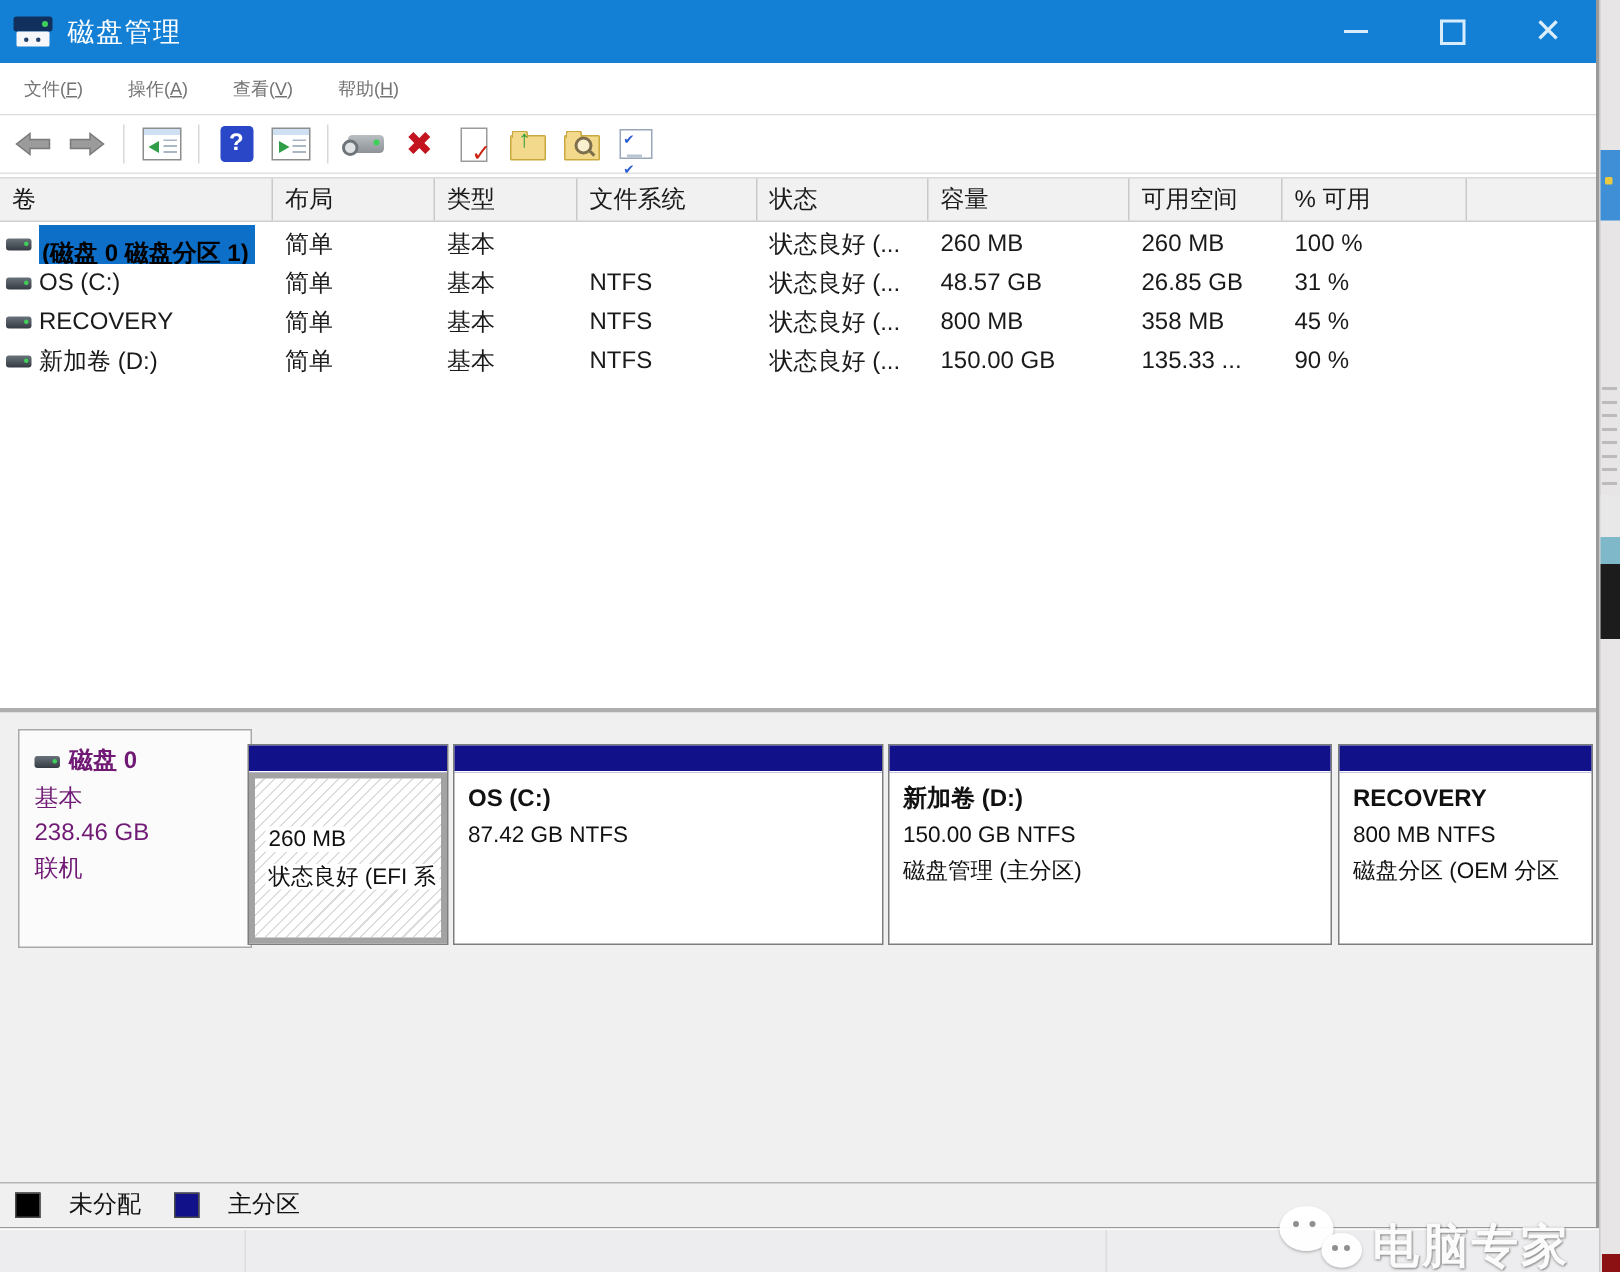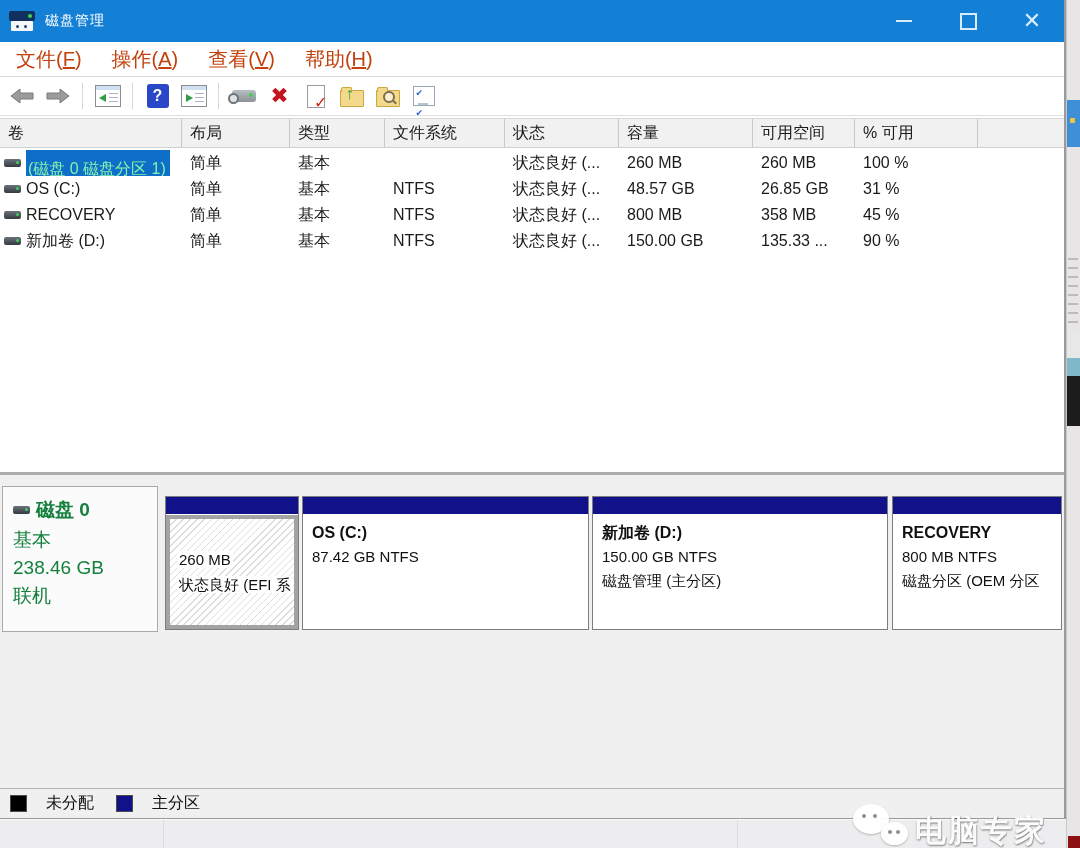--- a/index.html
+++ b/index.html
@@ -18,30 +18,30 @@
   .titlebar{
     position:absolute;left:0;top:0;width:100%;height:42px;
     background:#1480d5;display:flex;align-items:center;color:#fff;
   }
   .app-icon{width:26px;height:22px;margin-left:9px;position:relative;}
   .app-icon .top{position:absolute;left:0;top:1px;width:26px;height:10px;background:#12305e;border-radius:2px;}
   .app-icon .led{position:absolute;right:3px;top:4px;width:4px;height:4px;background:#3fd05a;border-radius:50%;}
   .app-icon .bottom{position:absolute;left:2px;top:11px;width:22px;height:10px;background:#f5f7fa;border-radius:1px;}
   .app-icon .d1,.app-icon .d2{position:absolute;top:15px;width:3px;height:3px;background:#23406b;border-radius:50%;}
   .app-icon .d1{left:7px}.app-icon .d2{left:15px}
-  .win-title{margin-left:10px;font-size:14px;letter-spacing:1px;text-align:right;}
+  .win-title{margin-left:10px;font-size:18px;letter-spacing:1px;text-align:right;}
   .win-buttons{margin-left:auto;display:flex;height:100%;}
   .win-btn{width:64px;height:100%;display:flex;align-items:center;justify-content:center;color:#d8ecfb;font-size:17px;cursor:default;}
   .btn-min .glyph{width:16px;height:0;border-top:2px solid #d8ecfb;display:block;}
   .btn-max .glyph{width:13px;height:13px;border:2px solid #d8ecfb;display:block;}
   .btn-close .glyph{font-size:22px;line-height:22px;color:#dceefc;}
   
   .menubar{
     position:absolute;left:0;top:42px;width:100%;height:34px;background:#fff;
-    border-bottom:1px solid #dcdcdc;display:flex;align-items:center;font-size:20px;color:#c2410c;
+    border-bottom:1px solid #dcdcdc;display:flex;align-items:center;font-size:12px;color:#737373;
   }
   .menu-item{padding:0 14px;margin-left:2px;}
   .menu-item .key{text-decoration:underline;}
   
   .toolbar{
     position:absolute;left:0;top:77px;width:100%;height:39px;background:#fff;
     border-bottom:1px solid #e0e0e0;display:flex;align-items:center;gap:9px;padding-left:8px;box-sizing:border-box;
   }
   .tb-sep{width:1px;height:26px;background:#d8d8d8;margin:0 2px;}
   .tb-ic{width:27px;height:27px;display:flex;align-items:center;justify-content:center;position:relative;}
@@ -76,28 +76,28 @@
     font-size:16px;color:#1a1a1a;
   }
   .th{border-right:1px solid #c9c9c9;display:flex;align-items:center;padding-left:8px;height:28px;box-sizing:border-box;}
   .th:last-child{border-right:none;}
   .tbody{position:absolute;left:0;top:34px;width:100%;}
   .tr{height:26px;font-size:16px;color:#1a1a1a;align-items:center;}
   .td{padding-left:8px;white-space:nowrap;overflow:hidden;display:flex;align-items:center;height:26px;box-sizing:border-box;}
   .vol-cell{padding-left:4px;gap:5px;}
   .disk-ico{width:17px;height:8px;border-radius:2px;background:linear-gradient(#6a737c,#343a41);position:relative;flex:0 0 auto;}
   .disk-ico:after{content:"";position:absolute;right:2px;top:2px;width:3px;height:3px;border-radius:50%;background:#3fd05a;}
-  .sel-text{background:#0e6fc8;color:#86efac;padding:14px 4px 2px 2px;}
+  .sel-text{background:#0e6fc8;color:#000000;padding:14px 4px 2px 2px;font-weight:bold;}
   
   .divider{position:absolute;left:0;top:472px;width:100%;height:3px;background:#aeaeae;border-bottom:1px solid #e8e8e8;}
   
   .disk-area{position:absolute;left:0;top:475px;width:100%;height:313px;background:#eff0ef;}
   .disk-panel{
-    position:absolute;left:2px;top:11px;width:156px;height:146px;background:#fbfbfb;
-    border:1px solid #a9a9a9;box-sizing:border-box;padding:10px 0 0 10px;font-size:19px;color:#15803d;
+    position:absolute;left:12px;top:11px;width:156px;height:146px;background:#fbfbfb;
+    border:1px solid #a9a9a9;box-sizing:border-box;padding:10px 0 0 10px;font-size:16px;color:#701a75;
   }
   .disk-panel .row1{display:flex;align-items:center;gap:6px;font-weight:bold;}
   .disk-panel .line{margin-top:4px;}
   .partition{
     position:absolute;top:21px;height:134px;background:#fff;border:1px solid #7d7d7d;box-sizing:border-box;
   }
   .p-head{height:17px;background:#11118a;border-bottom:1px solid #fff;}
   .p-body{position:absolute;left:0;top:18px;right:0;bottom:0;padding:6px 2px 0 9px;overflow:hidden;}
   .pline{font-size:15px;color:#111;line-height:24px;white-space:nowrap;}
   .pname{font-weight:bold;font-size:16px;}

